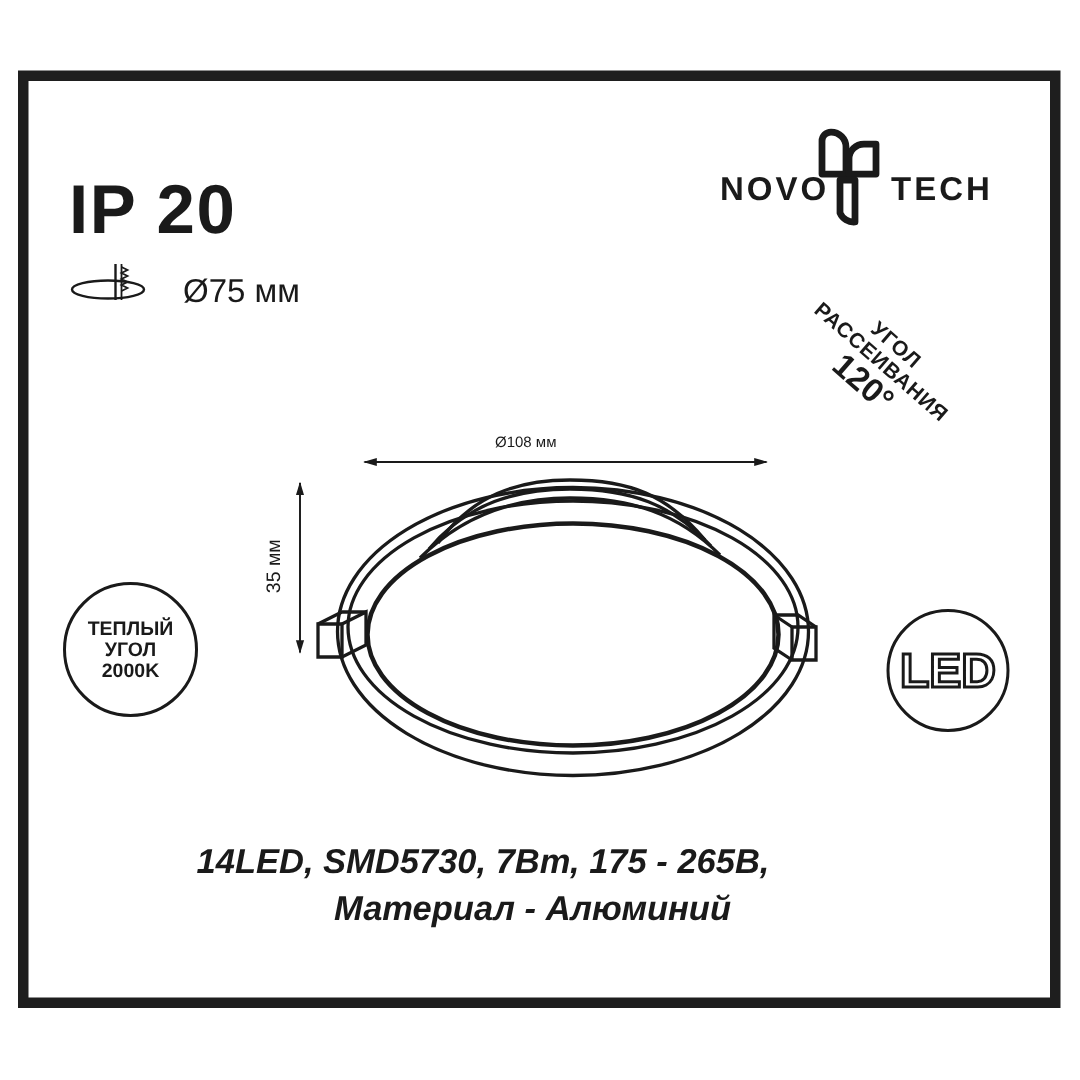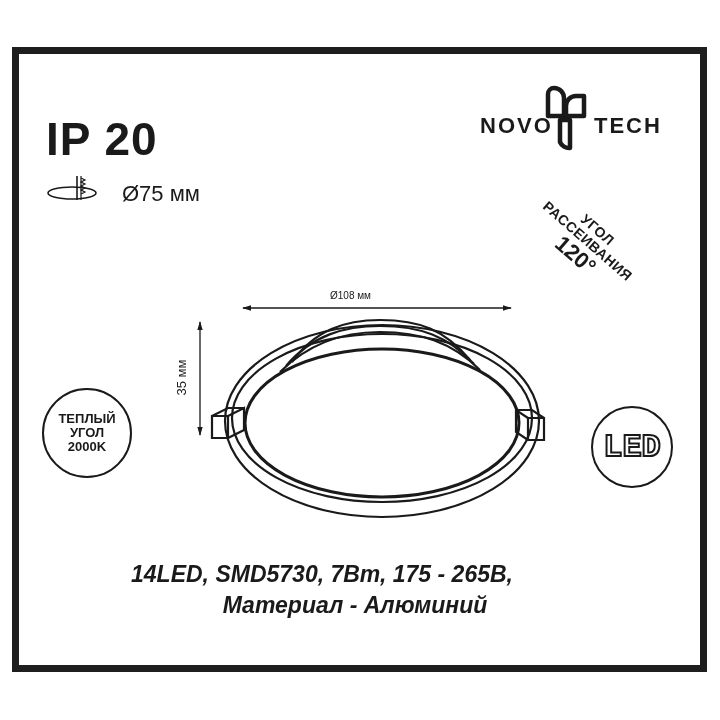--- a/index.html
+++ b/index.html
@@ -11,21 +11,21 @@
   .logo { position:absolute; left:478px; top:84px; width:200px; height:70px; }
   .angle { position:absolute; left:500px; top:218px; width:170px; text-align:center; transform:rotate(41deg); transform-origin:center; font-weight:bold; line-height:1.05; }
   .angle .l1, .angle .l2 { display:block; font-size:14px; letter-spacing:0.5px; }
   .angle .l3 { display:block; font-size:22px; }
   .drawing { position:absolute; left:0; top:0; width:720px; height:720px; }
   .dim-h { position:absolute; left:330px; top:290px; font-size:10px; }
   .dim-v { position:absolute; left:164px; top:370px; font-size:13px; transform:rotate(-90deg); transform-origin:center; white-space:nowrap; }
   .badge { position:absolute; border:2px solid #1a1a1a; border-radius:50%; display:flex; align-items:center; justify-content:center; text-align:center; }
   .badge-warm { left:42px; top:388px; width:86px; height:86px; font-weight:bold; font-size:13px; line-height:1.1; }
   .badge-led { left:591px; top:406px; width:78px; height:78px; }
-  .led-text { font-size:32px; font-weight:bold; color:#fff; -webkit-text-stroke:2px #1a1a1a; letter-spacing:0; font-family:Liberation Mono, monospace; }
+  .led-text { font-size:32px; font-weight:bold; color:#fff; -webkit-text-stroke:2px #1a1a1a; letter-spacing:0; font-family:Liberation Sans, sans-serif; }
   .spec { position:absolute; left:0; width:720px; text-align:center; font-weight:bold; font-style:italic; font-size:23px; line-height:1; }
   .spec1 { top:563px; left:-38px; }
   .spec2 { top:594px; left:-5px; }
 </style>
 </head>
 <body>
 
 <div class="frame"></div>
 
 <div class="ip">IP 20</div>

